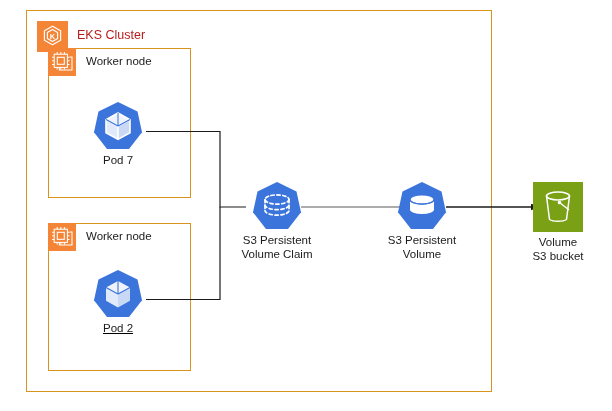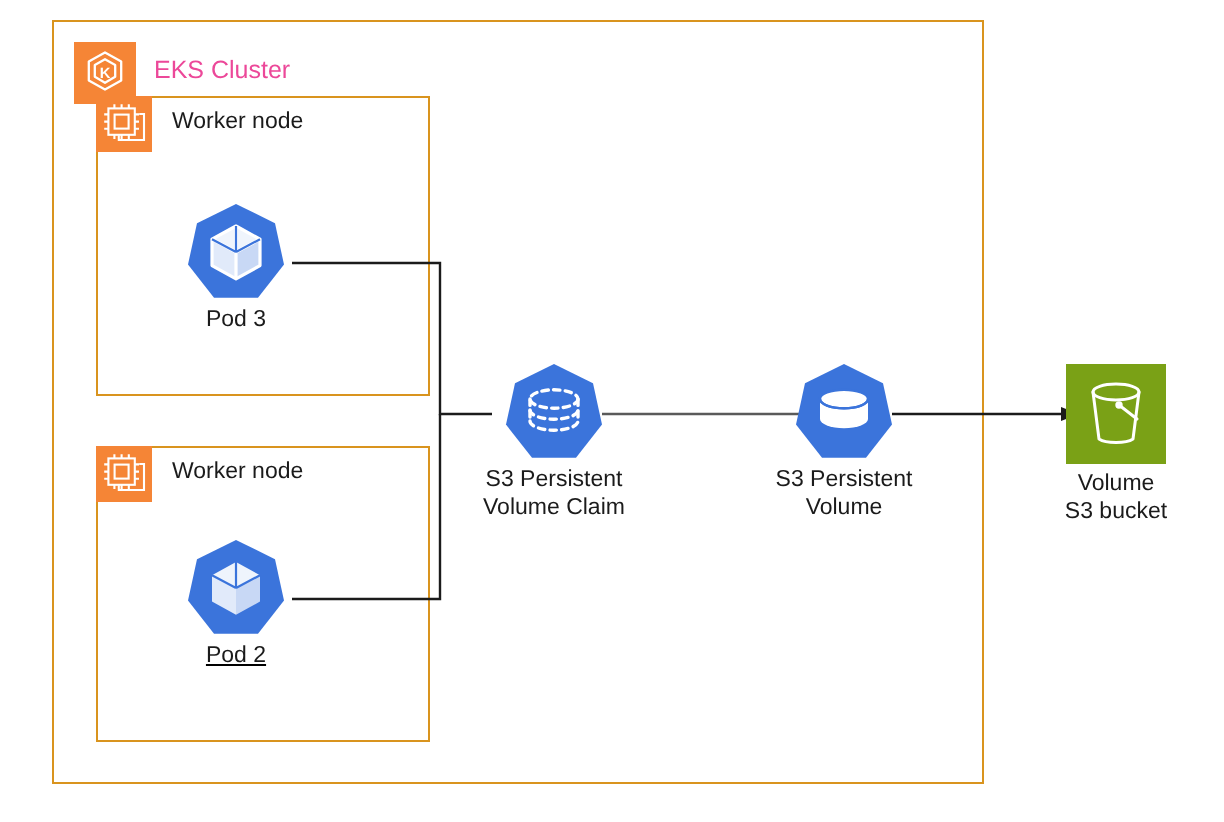--- a/index.html
+++ b/index.html
@@ -37,28 +37,28 @@
     width: 31px;
     height: 31px;
     background: #F58536;
     box-sizing: border-box;
   }
   .cluster-title {
     position: absolute;
     left: 50px;
     top: 17px;
     font-size: 12.5px;
-    color: #ec4899;
+    color: #b91c1c;
     white-space: nowrap;
   }
 
   
   .node-box {
     position: absolute;
-    width: 167px;
+    width: 143px;
     border: 1.2px solid #D9941E;
     box-sizing: border-box;
     background: transparent;
   }
   #node-box-1 { left: 47px; top: 47px; height: 150px; }
   #node-box-2 { left: 47px; top: 222px; height: 148px; }
 
   .node-icon {
     position: absolute;
     left: -1px;
@@ -193,21 +193,21 @@
         <polygon points="26,13 38,19.6 38,32.8 26,39.4 14,32.8 14,19.6"></polygon>
         <path d="M26,13 L26,26 L38,19.6 M26,26 L26,39.4 M26,26 L14,19.6"></path>
       </g>
       <path d="M26,13 L38,19.6 L26,26 L14,19.6 Z" fill="#ffffff" opacity="0.92"></path>
       <path d="M26,26 L38,19.6 L38,32.8 L26,39.4 Z" fill="#ffffff" opacity="0.72"></path>
       <path d="M26,26 L14,19.6 L14,32.8 L26,39.4 Z" fill="#ffffff" opacity="0.85"></path>
       <g fill="none" stroke="#3B74DB" stroke-width="1.1" stroke-linejoin="round">
         <path d="M26,13 L26,26 M26,26 L38,19.6 M26,26 L14,19.6"></path>
       </g>
     </svg>
-    <div class="caption">Pod 3</div>
+    <div class="caption">Pod 7</div>
   </div>
 
   <div class="node" id="pod-2">
     <svg class="glyph" viewBox="0 0 52 52">
       <polygon points="26,2 45.5,11.6 50,32.3 37,48.9 15,48.9 2,32.3 6.5,11.6" fill="#3B74DB"></polygon>
       <path d="M26,13 L38,19.6 L26,26 L14,19.6 Z" fill="#ffffff" opacity="0.92"></path>
       <path d="M26,26 L38,19.6 L38,32.8 L26,39.4 Z" fill="#ffffff" opacity="0.72"></path>
       <path d="M26,26 L14,19.6 L14,32.8 L26,39.4 Z" fill="#ffffff" opacity="0.85"></path>
       <g fill="none" stroke="#3B74DB" stroke-width="1.1" stroke-linejoin="round">
         <path d="M26,13 L26,26 M26,26 L38,19.6 M26,26 L14,19.6"></path>

